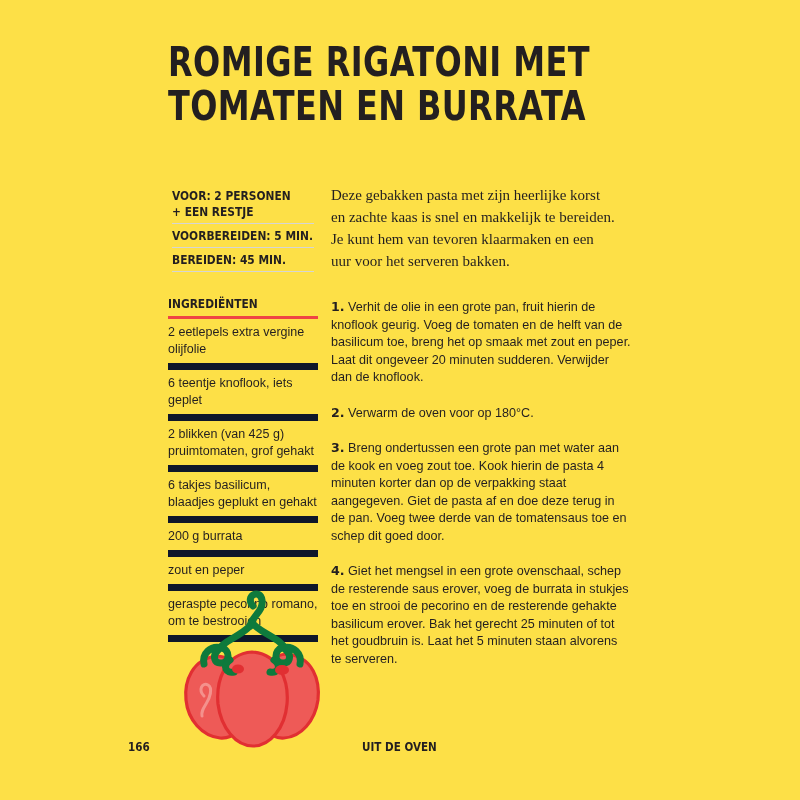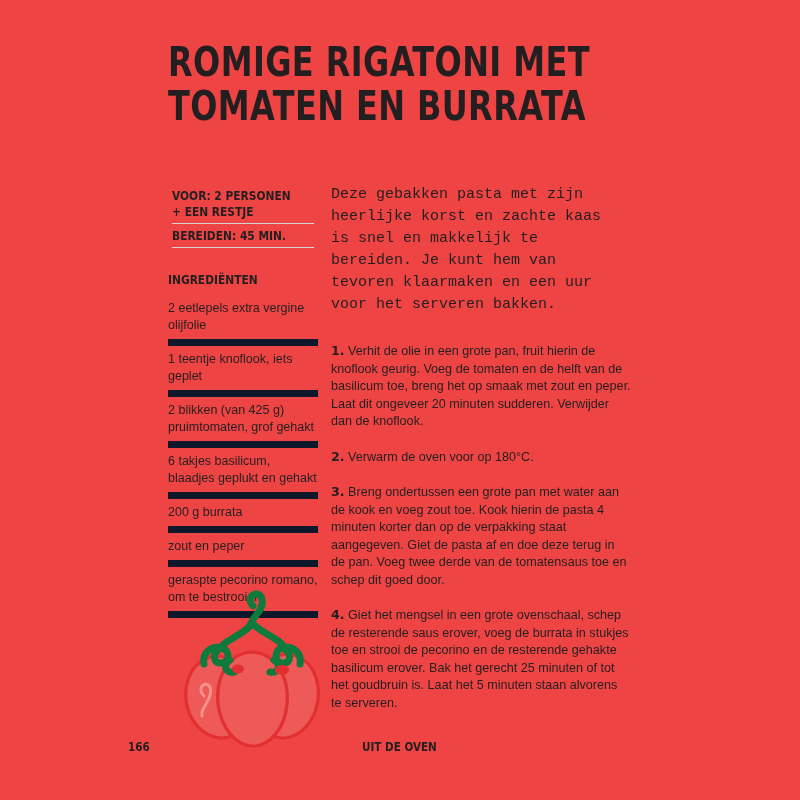--- a/index.html
+++ b/index.html
@@ -12,21 +12,21 @@
     height: 800px;
     position: relative;
     font-family: "Liberation Sans", sans-serif;
     color: #231f20;
     overflow: hidden;
   }
 
   .page {
     position: absolute;
     inset: 0;
-    background: #ef4444;
+    background: #fde047;
   }
 
   
   .title-block {
     position: absolute;
     left: 168px;
     top: 40px;
     width: 480px;
   }
   .title-line {
@@ -88,21 +88,21 @@
   }
 
   
   .right-col {
     position: absolute;
     left: 331px;
     top: 184px;
     width: 300px;
   }
   .intro {
-    font-family: Liberation Mono, monospace;
+    font-family: Liberation Serif, serif;
     font-size: 15px;
     line-height: 22px;
     color: #231f20;
     margin: 0 16px 26px 0;
   }
   .step {
     font-family: "Liberation Sans", sans-serif;
     font-size: 12.6px;
     line-height: 17.5px;
     color: #231f20;
@@ -161,31 +161,34 @@
   </div>
 
   <div class="left-col">
 
     <ul class="meta-list">
       <li class="meta-row">
         <span class="meta-text">VOOR: 2 PERSONEN</span>
         <span class="meta-text">+ EEN RESTJE</span>
       </li>
       <li class="meta-row">
+        <span class="meta-text">VOORBEREIDEN: 5 MIN.</span>
+      </li>
+      <li class="meta-row">
         <span class="meta-text">BEREIDEN: 45 MIN.</span>
       </li>
     </ul>
 
     <div class="section-head">
       <span class="meta-text">INGREDIËNTEN</span>
     </div>
 
     <ul class="ing-list" id="ing-list">
         <li class="ing-item">2 eetlepels extra vergine olijfolie</li>
-        <li class="ing-item">1 teentje knoflook, iets geplet</li>
+        <li class="ing-item">6 teentje knoflook, iets geplet</li>
         <li class="ing-item">2 blikken (van 425 g) pruimtomaten, grof gehakt</li>
         <li class="ing-item">6 takjes basilicum, blaadjes geplukt en gehakt</li>
         <li class="ing-item">200 g burrata</li>
         <li class="ing-item">zout en peper</li>
         <li class="ing-item">geraspte pecorino romano, om te bestrooien</li>
       </ul>
   </div>
 
   <div class="right-col">
     <p class="intro">Deze gebakken pasta met zijn heerlijke korst en zachte kaas is snel en makkelijk te bereiden. Je kunt hem van tevoren klaarmaken en een uur voor het serveren bakken.</p>

